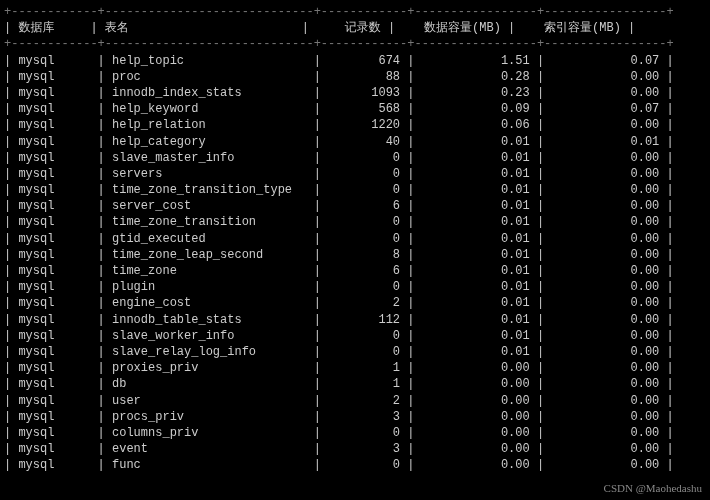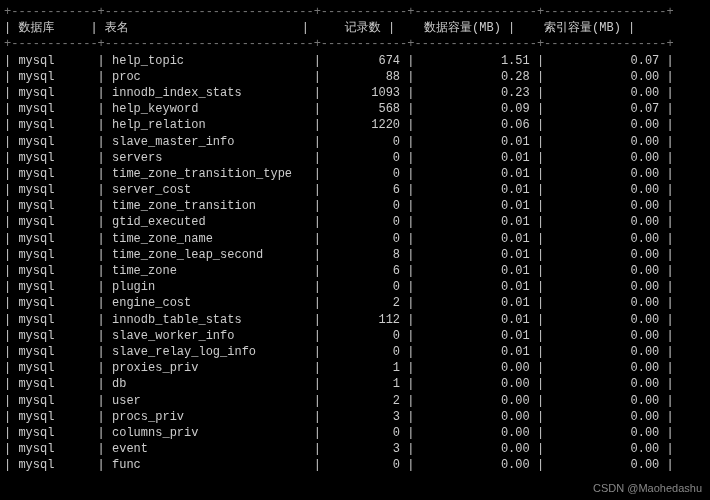--- a/index.html
+++ b/index.html
@@ -18,42 +18,42 @@
   }
   .sep {
     color: #777;
   }
   .watermark {
     position: fixed;
     bottom: 4px;
     right: 8px;
     color: #888;
     font-size: 11px;
-    font-family: Liberation Sans, sans-serif;
+    font-family: Liberation Serif, serif;
   }
 </style>
 </head>
 <body>
 
 <div id="terminal">
     <div class="row sep">+------------+-----------------------------+------------+-----------------+-----------------+</div>
     <div class="row ">| 数据库     | 表名                        |     记录数 |    数据容量(MB) |    索引容量(MB) |</div>
     <div class="row sep">+------------+-----------------------------+------------+-----------------+-----------------+</div>
     <div class="row ">| mysql      | help_topic                  |        674 |            1.51 |            0.07 |</div>
     <div class="row ">| mysql      | proc                        |         88 |            0.28 |            0.00 |</div>
     <div class="row ">| mysql      | innodb_index_stats          |       1093 |            0.23 |            0.00 |</div>
     <div class="row ">| mysql      | help_keyword                |        568 |            0.09 |            0.07 |</div>
     <div class="row ">| mysql      | help_relation               |       1220 |            0.06 |            0.00 |</div>
+    <div class="row ">| mysql      | help_category               |         40 |            0.01 |            0.01 |</div>
     <div class="row ">| mysql      | slave_master_info           |          0 |            0.01 |            0.00 |</div>
     <div class="row ">| mysql      | servers                     |          0 |            0.01 |            0.00 |</div>
     <div class="row ">| mysql      | time_zone_transition_type   |          0 |            0.01 |            0.00 |</div>
     <div class="row ">| mysql      | server_cost                 |          6 |            0.01 |            0.00 |</div>
     <div class="row ">| mysql      | time_zone_transition        |          0 |            0.01 |            0.00 |</div>
     <div class="row ">| mysql      | gtid_executed               |          0 |            0.01 |            0.00 |</div>
-    <div class="row ">| mysql      | time_zone_name              |          0 |            0.01 |            0.00 |</div>
     <div class="row ">| mysql      | time_zone_leap_second       |          8 |            0.01 |            0.00 |</div>
     <div class="row ">| mysql      | time_zone                   |          6 |            0.01 |            0.00 |</div>
     <div class="row ">| mysql      | plugin                      |          0 |            0.01 |            0.00 |</div>
     <div class="row ">| mysql      | engine_cost                 |          2 |            0.01 |            0.00 |</div>
     <div class="row ">| mysql      | innodb_table_stats          |        112 |            0.01 |            0.00 |</div>
     <div class="row ">| mysql      | slave_worker_info           |          0 |            0.01 |            0.00 |</div>
     <div class="row ">| mysql      | slave_relay_log_info        |          0 |            0.01 |            0.00 |</div>
     <div class="row ">| mysql      | proxies_priv                |          1 |            0.00 |            0.00 |</div>
     <div class="row ">| mysql      | db                          |          1 |            0.00 |            0.00 |</div>
     <div class="row ">| mysql      | user                        |          2 |            0.00 |            0.00 |</div>

